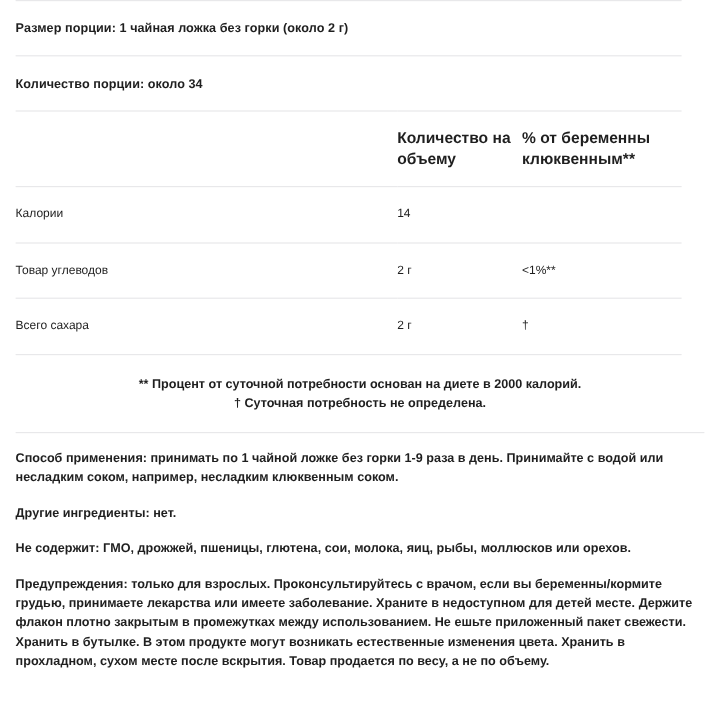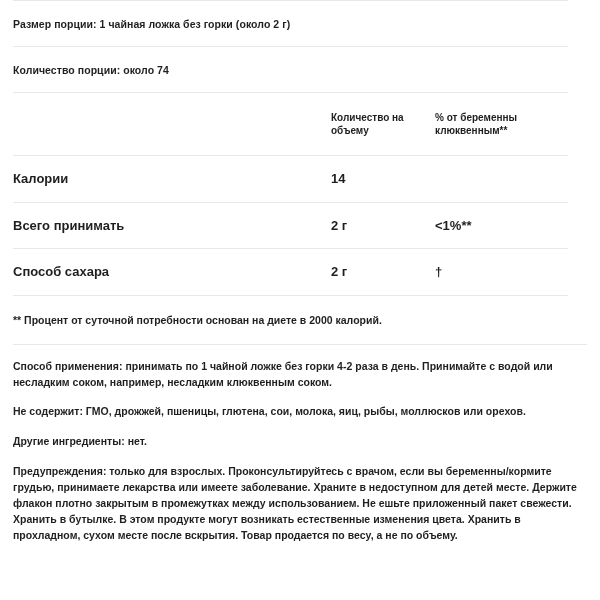--- a/index.html
+++ b/index.html
@@ -59,47 +59,47 @@
     vertical-align: middle;
     text-align: left;
   }
   .col-name   { width: 318px; }
   .col-amount { width: 104px; }
   .col-dv     { width: 133px; }
 
   .head-row th {
     height: 62px;
     font-weight: 700;
-    font-size: 10px;
+    font-size: 13px;
     line-height: 1.35;
     color: #1f1f1f;
     vertical-align: middle;
   }
   .head-row th span { display: block; }
 
   .data-row td {
     height: 45.5px;
-    font-weight: 700;
-    font-size: 13px;
+    font-weight: 400;
+    font-size: 10px;
     color: #1f1f1f;
     border-top: 1px solid #e8e8ea;
   }
   .head-row th {
     border-top: 1px solid #e8e8ea;
   }
 
   
   .footnotes {
     padding-top: 16px;
     font-size: 10.5px;
     font-weight: 700;
     line-height: 1.55;
     color: #1f1f1f;
   }
-  .footnotes .fn { display: block; }
+  .footnotes .fn { display: block; text-align: center; }
 
   .divider-after-footnotes {
     margin-top: 16px;
   }
 
   
   .prose {
     padding-top: 14px;
     width: 572px;
   }
@@ -121,21 +121,21 @@
 
   <div class="rule"></div>
 
   <div class="serving-row">
     <span>Размер порции: 1 чайная ложка без горки (около 2 г)</span>
   </div>
 
   <div class="rule"></div>
 
   <div class="serving-row">
-    <span>Количество порции: около 74</span>
+    <span>Количество порции: около 34</span>
   </div>
 
   <table class="nf-table">
     <colgroup>
       <col class="col-name">
       <col class="col-amount">
       <col class="col-dv">
     </colgroup>
     <thead>
       <tr class="head-row">
@@ -152,40 +152,41 @@
         </th>
       </tr>
     </thead>
     <tbody>
       <tr class="data-row">
         <td class="col-name">Калории</td>
         <td class="col-amount">14</td>
         <td class="col-dv"></td>
       </tr>
       <tr class="data-row">
-        <td class="col-name">Всего принимать</td>
+        <td class="col-name">Товар углеводов</td>
         <td class="col-amount">2 г</td>
         <td class="col-dv">&lt;1%**</td>
       </tr>
       <tr class="data-row">
-        <td class="col-name">Способ сахара</td>
+        <td class="col-name">Всего сахара</td>
         <td class="col-amount">2 г</td>
         <td class="col-dv">†</td>
       </tr>
     </tbody>
   </table>
 
   <div class="rule"></div>
 
   <div class="footnotes">
     <span class="fn">** Процент от суточной потребности основан на диете в 2000 калорий.</span>
+    <span class="fn">† Суточная потребность не определена.</span>
   </div>
 
   <div class="rule full divider-after-footnotes"></div>
 
   <div class="prose">
-    <p>Способ применения: принимать по 1 чайной ложке без горки 4-2 раза в день.  Принимайте с водой или несладким соком, например, несладким клюквенным соком.</p>
+    <p>Способ применения: принимать по 1 чайной ложке без горки 1-9 раза в день.  Принимайте с водой или несладким соком, например, несладким клюквенным соком.</p>
+    <p>Другие ингредиенты: нет.</p>
     <p>Не содержит: ГМО, дрожжей, пшеницы, глютена, сои, молока, яиц, рыбы, моллюсков или орехов.</p>
-    <p>Другие ингредиенты: нет.</p>
     <p class="warnings last">Предупреждения: только для взрослых. Проконсультируйтесь с врачом, если вы беременны/кормите грудью, принимаете лекарства или имеете заболевание. Храните в недоступном для детей месте. Держите флакон плотно закрытым в промежутках между использованием. Не ешьте приложенный пакет свежести. Хранить в бутылке.  В этом продукте могут возникать естественные изменения цвета. Хранить в прохладном, сухом месте после вскрытия.  Товар продается по весу, а не по объему.</p>
   </div>
 
 </div>
 
 </body></html>

